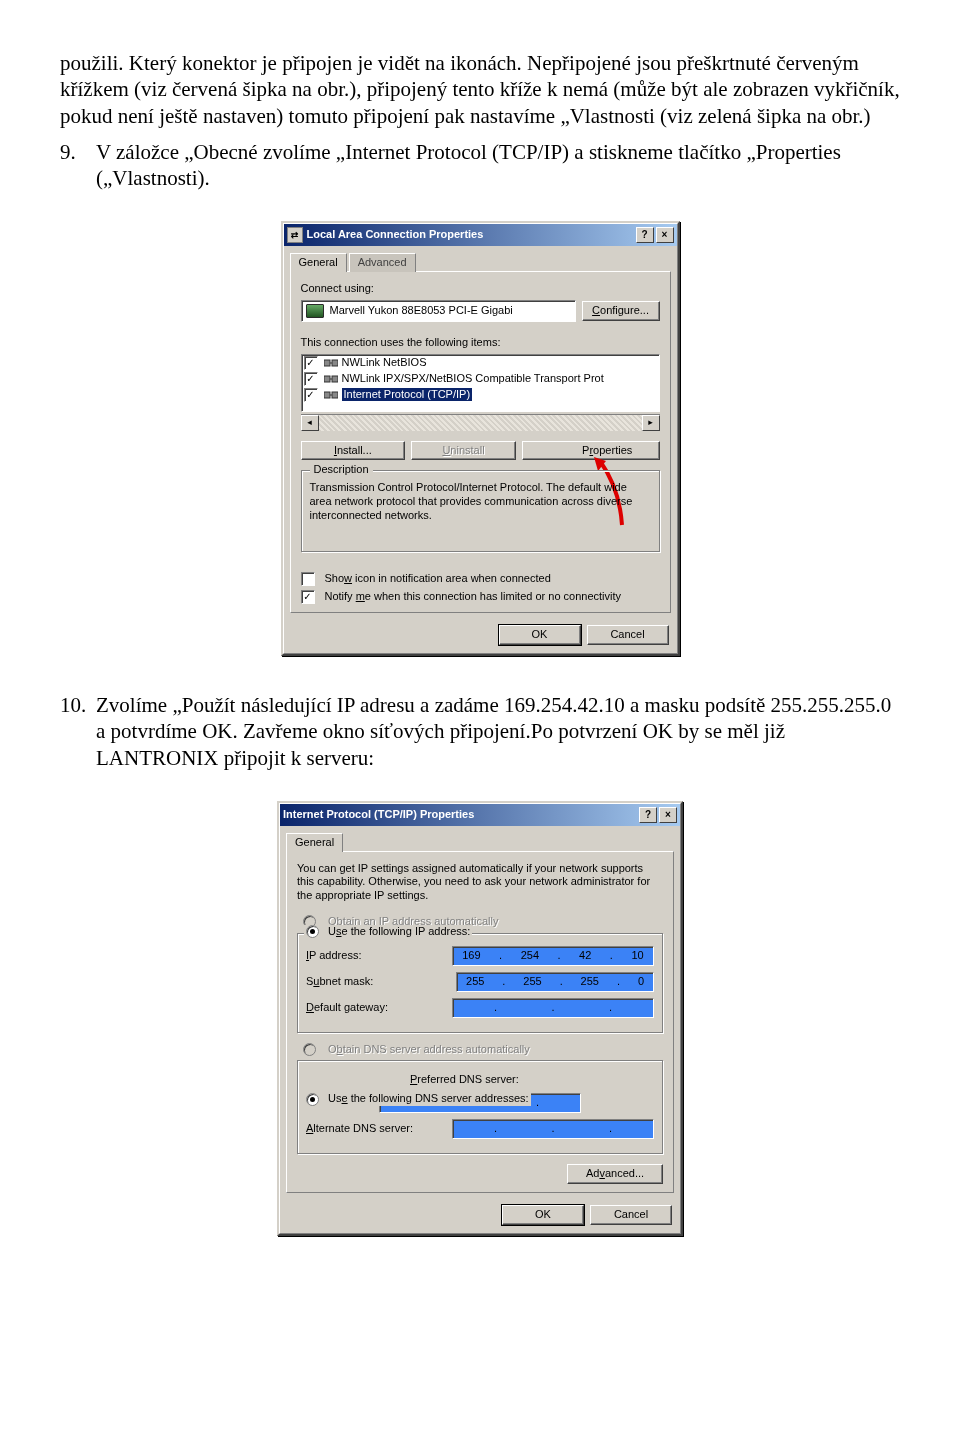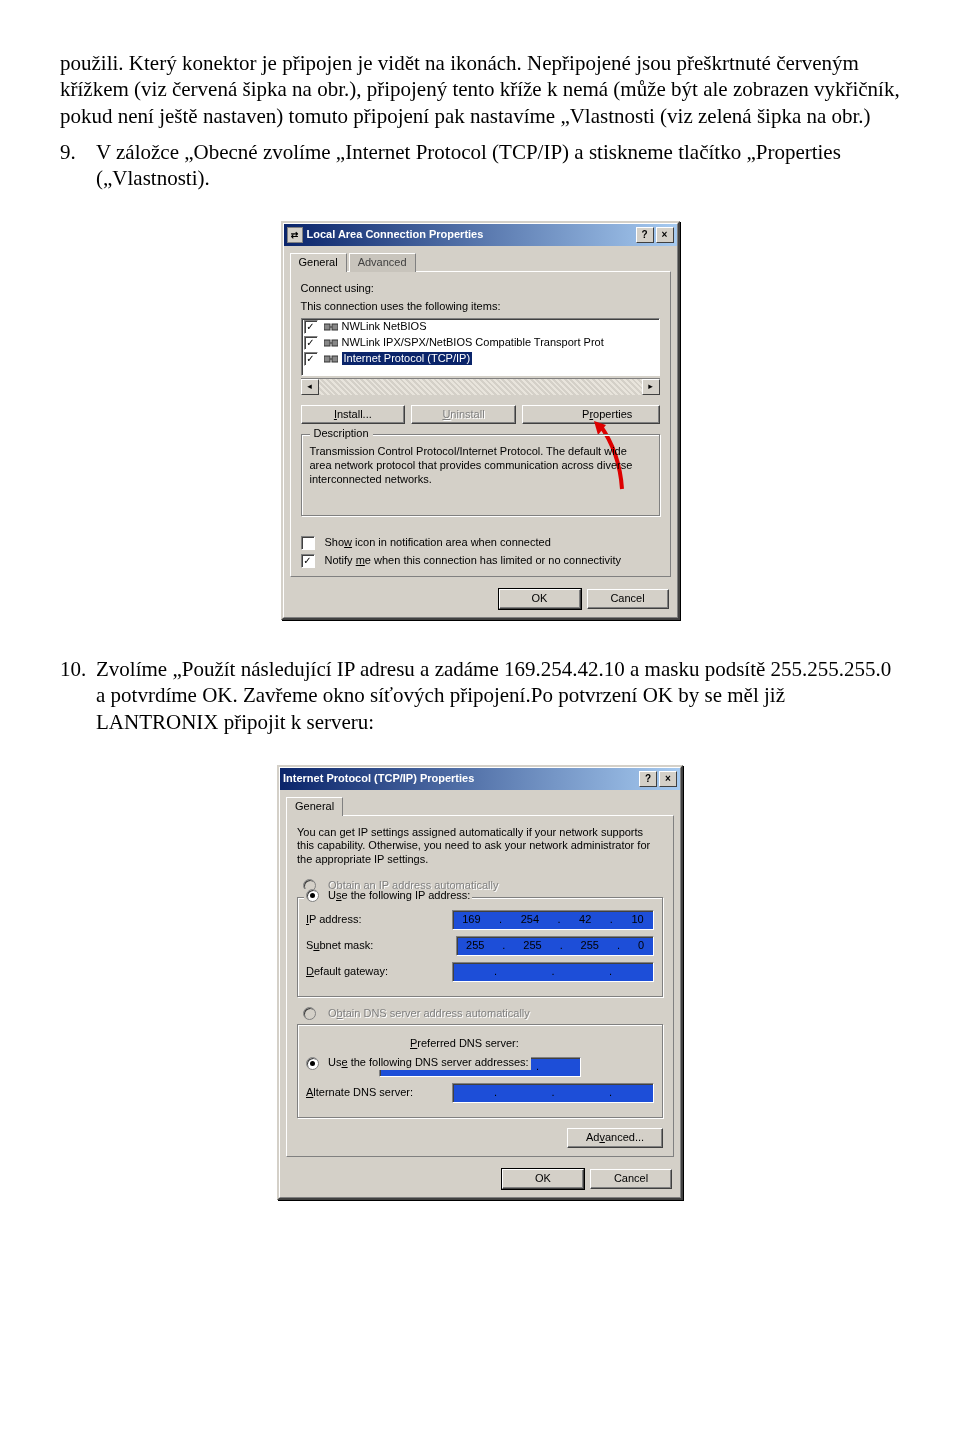--- a/index.html
+++ b/index.html
@@ -154,21 +154,21 @@
     display:flex; background:#d8d8d8; border-top:1px solid #808080;
     height: 16px; margin-top: 2px;
   }
   .sb-btn {
     width:16px; height:14px; background:#d4d0c8;
     border:1px solid #fff; border-right-color:#404040; border-bottom-color:#404040;
     display:flex; align-items:center; justify-content:center; font-size:9px; color:#000;
   }
   .sb-track { flex:1; background: repeating-linear-gradient(45deg,#d4d0c8,#d4d0c8 2px,#e8e4dc 2px,#e8e4dc 4px); }
   .ipcell {
-    background:#1d4ed8; border:1px solid #808080;
+    background:#3b82f6; border:1px solid #808080;
     border-right-color:#fff; border-bottom-color:#fff;
     box-shadow: inset 1px 1px 0 #404040;
     width: 200px; height: 18px; display:flex; align-items:center; justify-content:space-around;
     font-family: Tahoma, Arial; font-size: 11px;
   }
   .ipcell .dot { color:#000; }
   .lbl { width: 140px; }
   .lbl.disabled { color:#808080; text-shadow:1px 1px 0 #fff; }
   .u { text-decoration: underline; }
   .red-arrow { position:absolute; pointer-events:none; }
@@ -196,20 +196,27 @@
         <span class="tbtn">×</span>
       </div>
 
       <div class="tabstrip">
         <div class="tab">General</div>
         <div class="tab inactive">Advanced</div>
       </div>
 
       <div class="tabpanel">
         <div style="margin-bottom:4px;">Connect using:</div>
+        <div class="row" style="margin-bottom:14px;">
+          <div class="sunken" style="flex:1; height:20px; display:flex; align-items:center; padding:0 4px;">
+            <span class="nic-icon"></span>
+            <span>Marvell Yukon 88E8053 PCI-E Gigabi</span>
+          </div>
+          <div class="btn"><span class="u">C</span><span>onfigure...</span></div>
+        </div>
 
         <div style="margin-bottom:4px;">This connection uses the following items:</div>
 
         <div class="sunken listbox">
           <div class="listitem">
             <span class="chk">✓</span>
             <span class="proto-icon">
                 <svg width="14" height="12">
                   <rect x="0" y="3" width="6" height="6" fill="#888" stroke="#333"></rect>
                   <rect x="8" y="3" width="6" height="6" fill="#888" stroke="#333"></rect>

